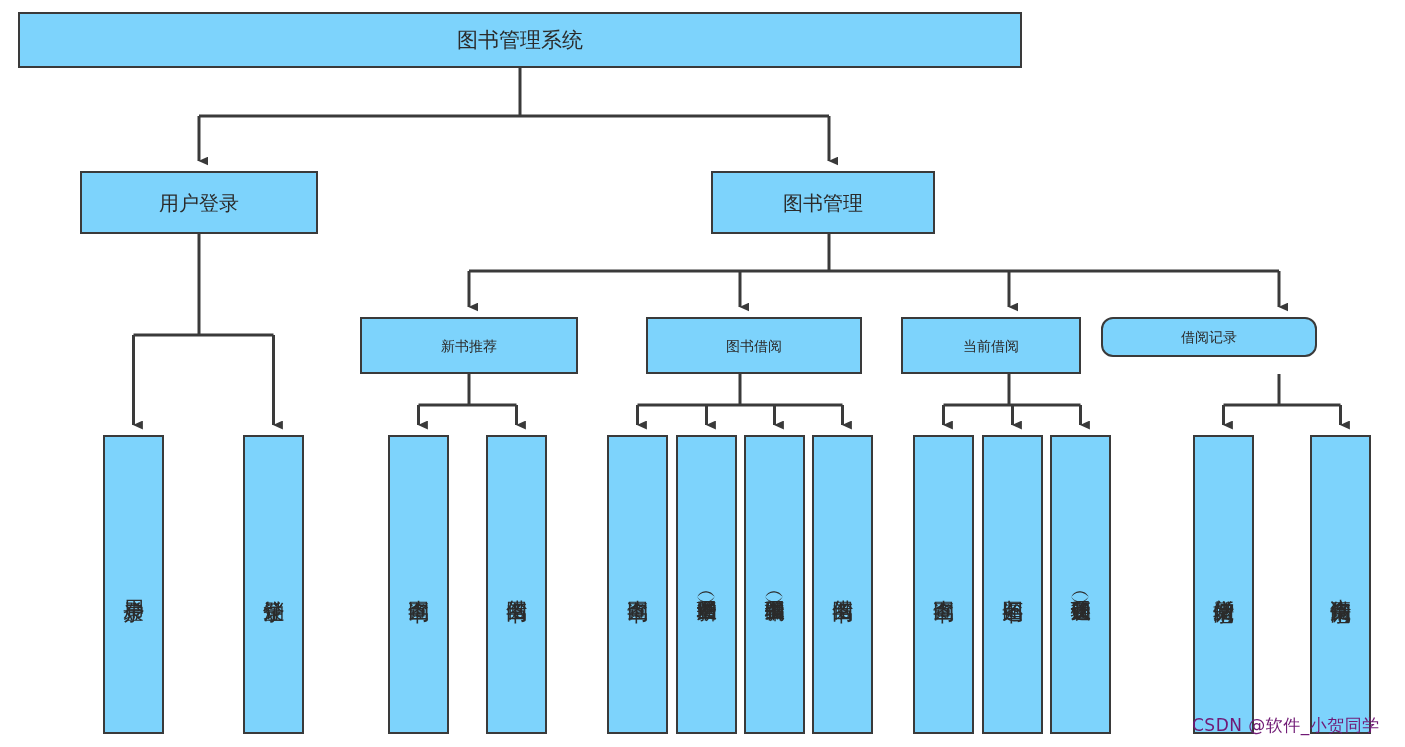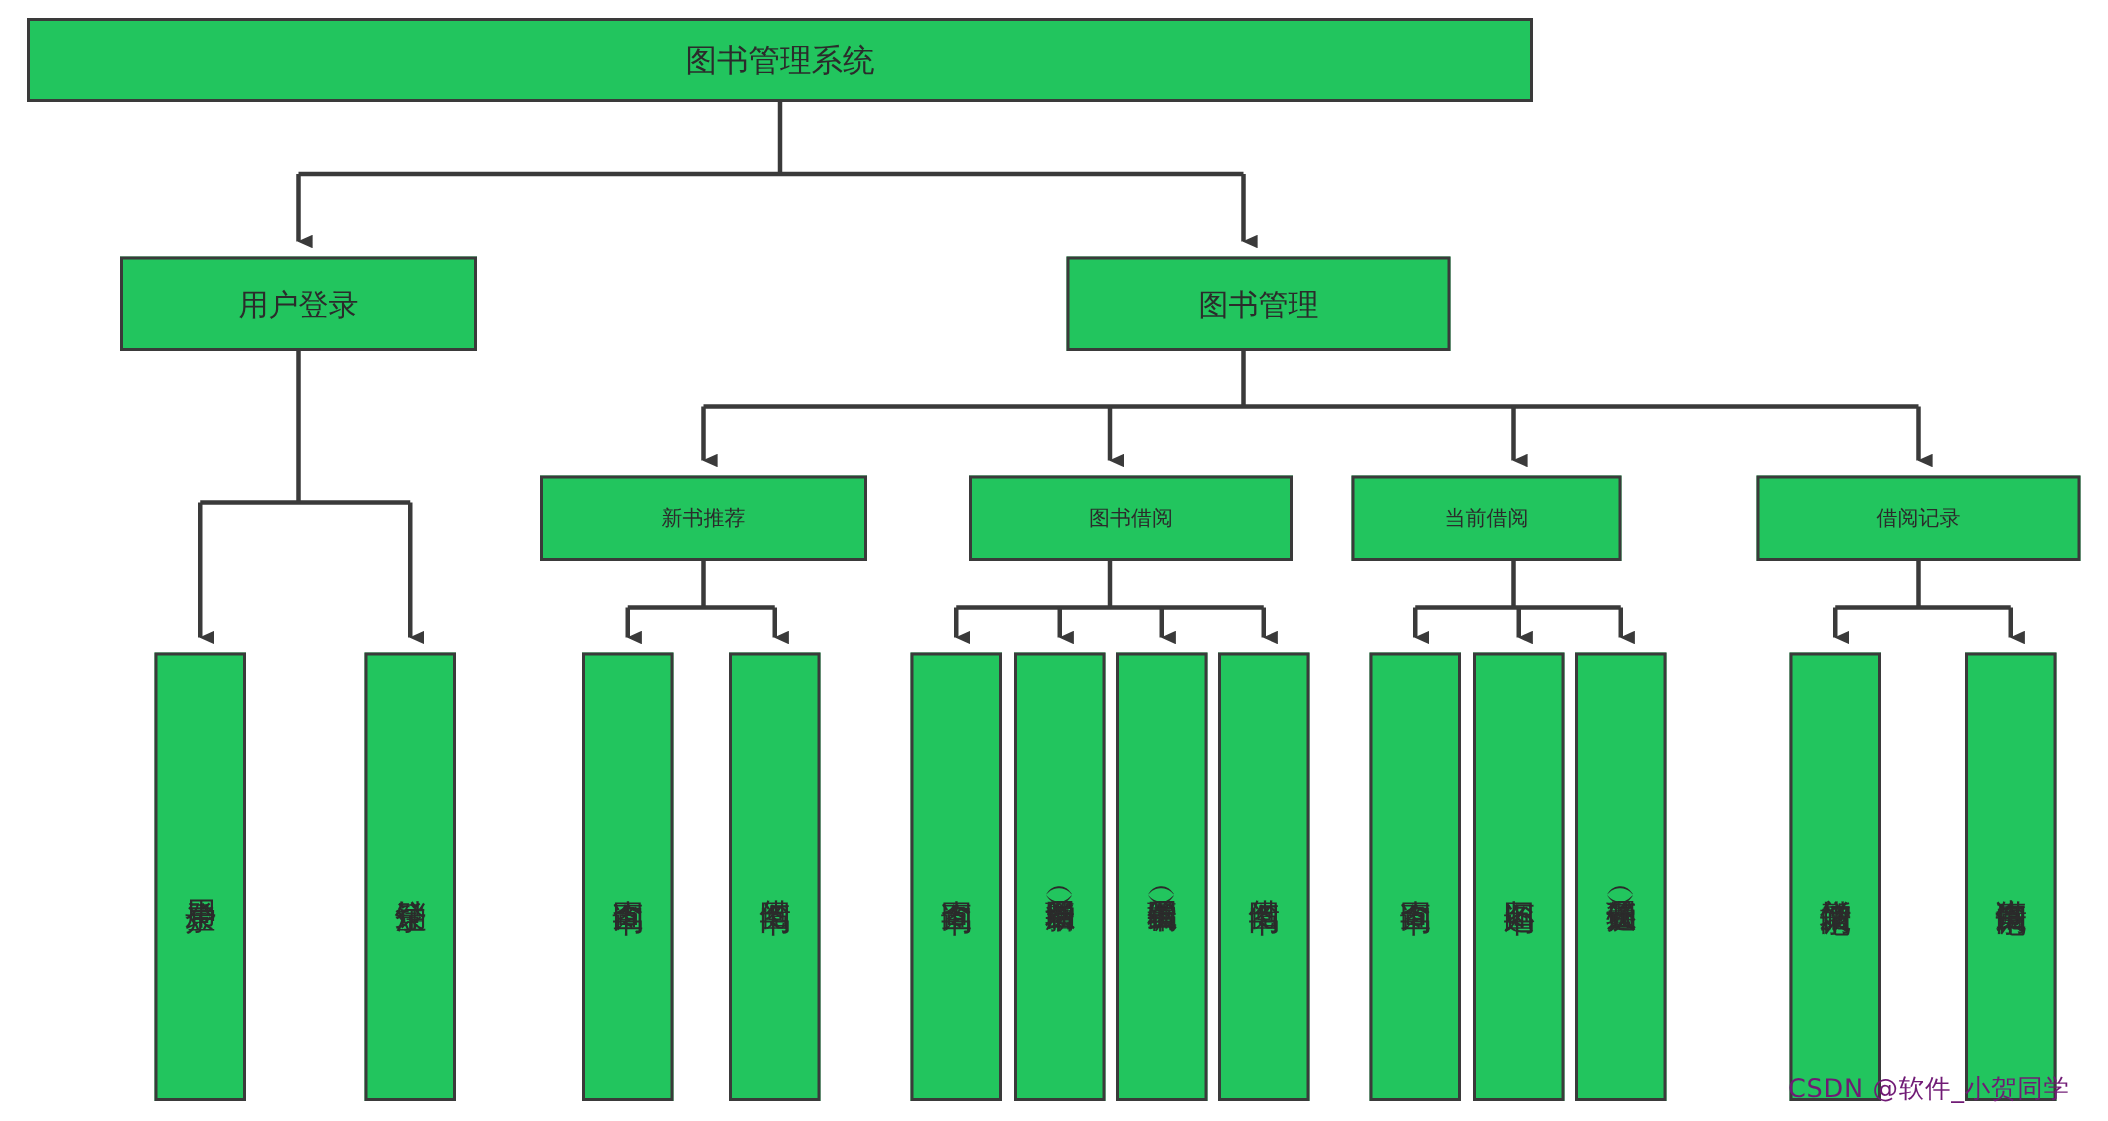--- a/index.html
+++ b/index.html
@@ -3,21 +3,21 @@
 <meta charset="utf-8">
 <style>
   html,body{margin:0;padding:0;background:#ffffff;}
   body{
     width:1405px;height:747px;position:relative;overflow:hidden;
     font-family:"DejaVu Sans","Liberation Sans",sans-serif;
   }
   #diagram-root{position:absolute;left:0;top:0;width:1405px;height:747px;}
   .node-box{
     position:absolute;box-sizing:border-box;
-    background:#22c55e;border:2px solid #3a3a3a;
+    background:#7dd3fc;border:2px solid #3a3a3a;
   }
   .node-label{
     position:absolute;left:0;top:0;width:100%;height:100%;
     display:flex;align-items:center;justify-content:center;
     color:#2b2b2b;text-align:center;line-height:1.0;
   }
   .node-root .node-label{font-size:21px;}
   .node-level2 .node-label{font-size:20px;}
   .node-level3 .node-label{font-size:14px;}
   .node-leaf .node-label{
@@ -84,33 +84,33 @@
       </g>
   </svg>
 
   <div id="nodes-layer">
       <div class="node-box node-root" style="left: 18px; top: 12px; width: 1004px; height: 56px;">
         <div class="node-label">图书管理系统</div>
       </div>
       <div class="node-box node-level2" style="left: 80px; top: 171px; width: 238px; height: 63px;">
         <div class="node-label">用户登录</div>
       </div>
-      <div class="node-box node-level2" style="left: 711px; top: 171px; width: 256px; height: 63px;">
+      <div class="node-box node-level2" style="left: 711px; top: 171px; width: 224px; height: 63px;">
         <div class="node-label">图书管理</div>
       </div>
       <div class="node-box node-level3" style="left: 360px; top: 317px; width: 218px; height: 57px;">
         <div class="node-label">新书推荐</div>
       </div>
       <div class="node-box node-level3" style="left: 646px; top: 317px; width: 216px; height: 57px;">
         <div class="node-label">图书借阅</div>
       </div>
       <div class="node-box node-level3" style="left: 901px; top: 317px; width: 180px; height: 57px;">
         <div class="node-label">当前借阅</div>
       </div>
-      <div class="node-box node-level3" style="left: 1171px; top: 317px; width: 216px; height: 57px;">
+      <div class="node-box node-level3" style="left: 1101px; top: 317px; width: 216px; height: 40px; border-radius: 12px;">
         <div class="node-label">借阅记录</div>
       </div>
       <div class="node-box node-leaf" style="left: 103px; top: 435px; width: 61px; height: 299px;">
         <div class="node-label">用户登录</div>
       </div>
       <div class="node-box node-leaf" style="left: 243px; top: 435px; width: 61px; height: 299px;">
         <div class="node-label">注销登录</div>
       </div>
       <div class="node-box node-leaf" style="left: 388px; top: 435px; width: 61px; height: 299px;">
         <div class="node-label">查询图书</div>

